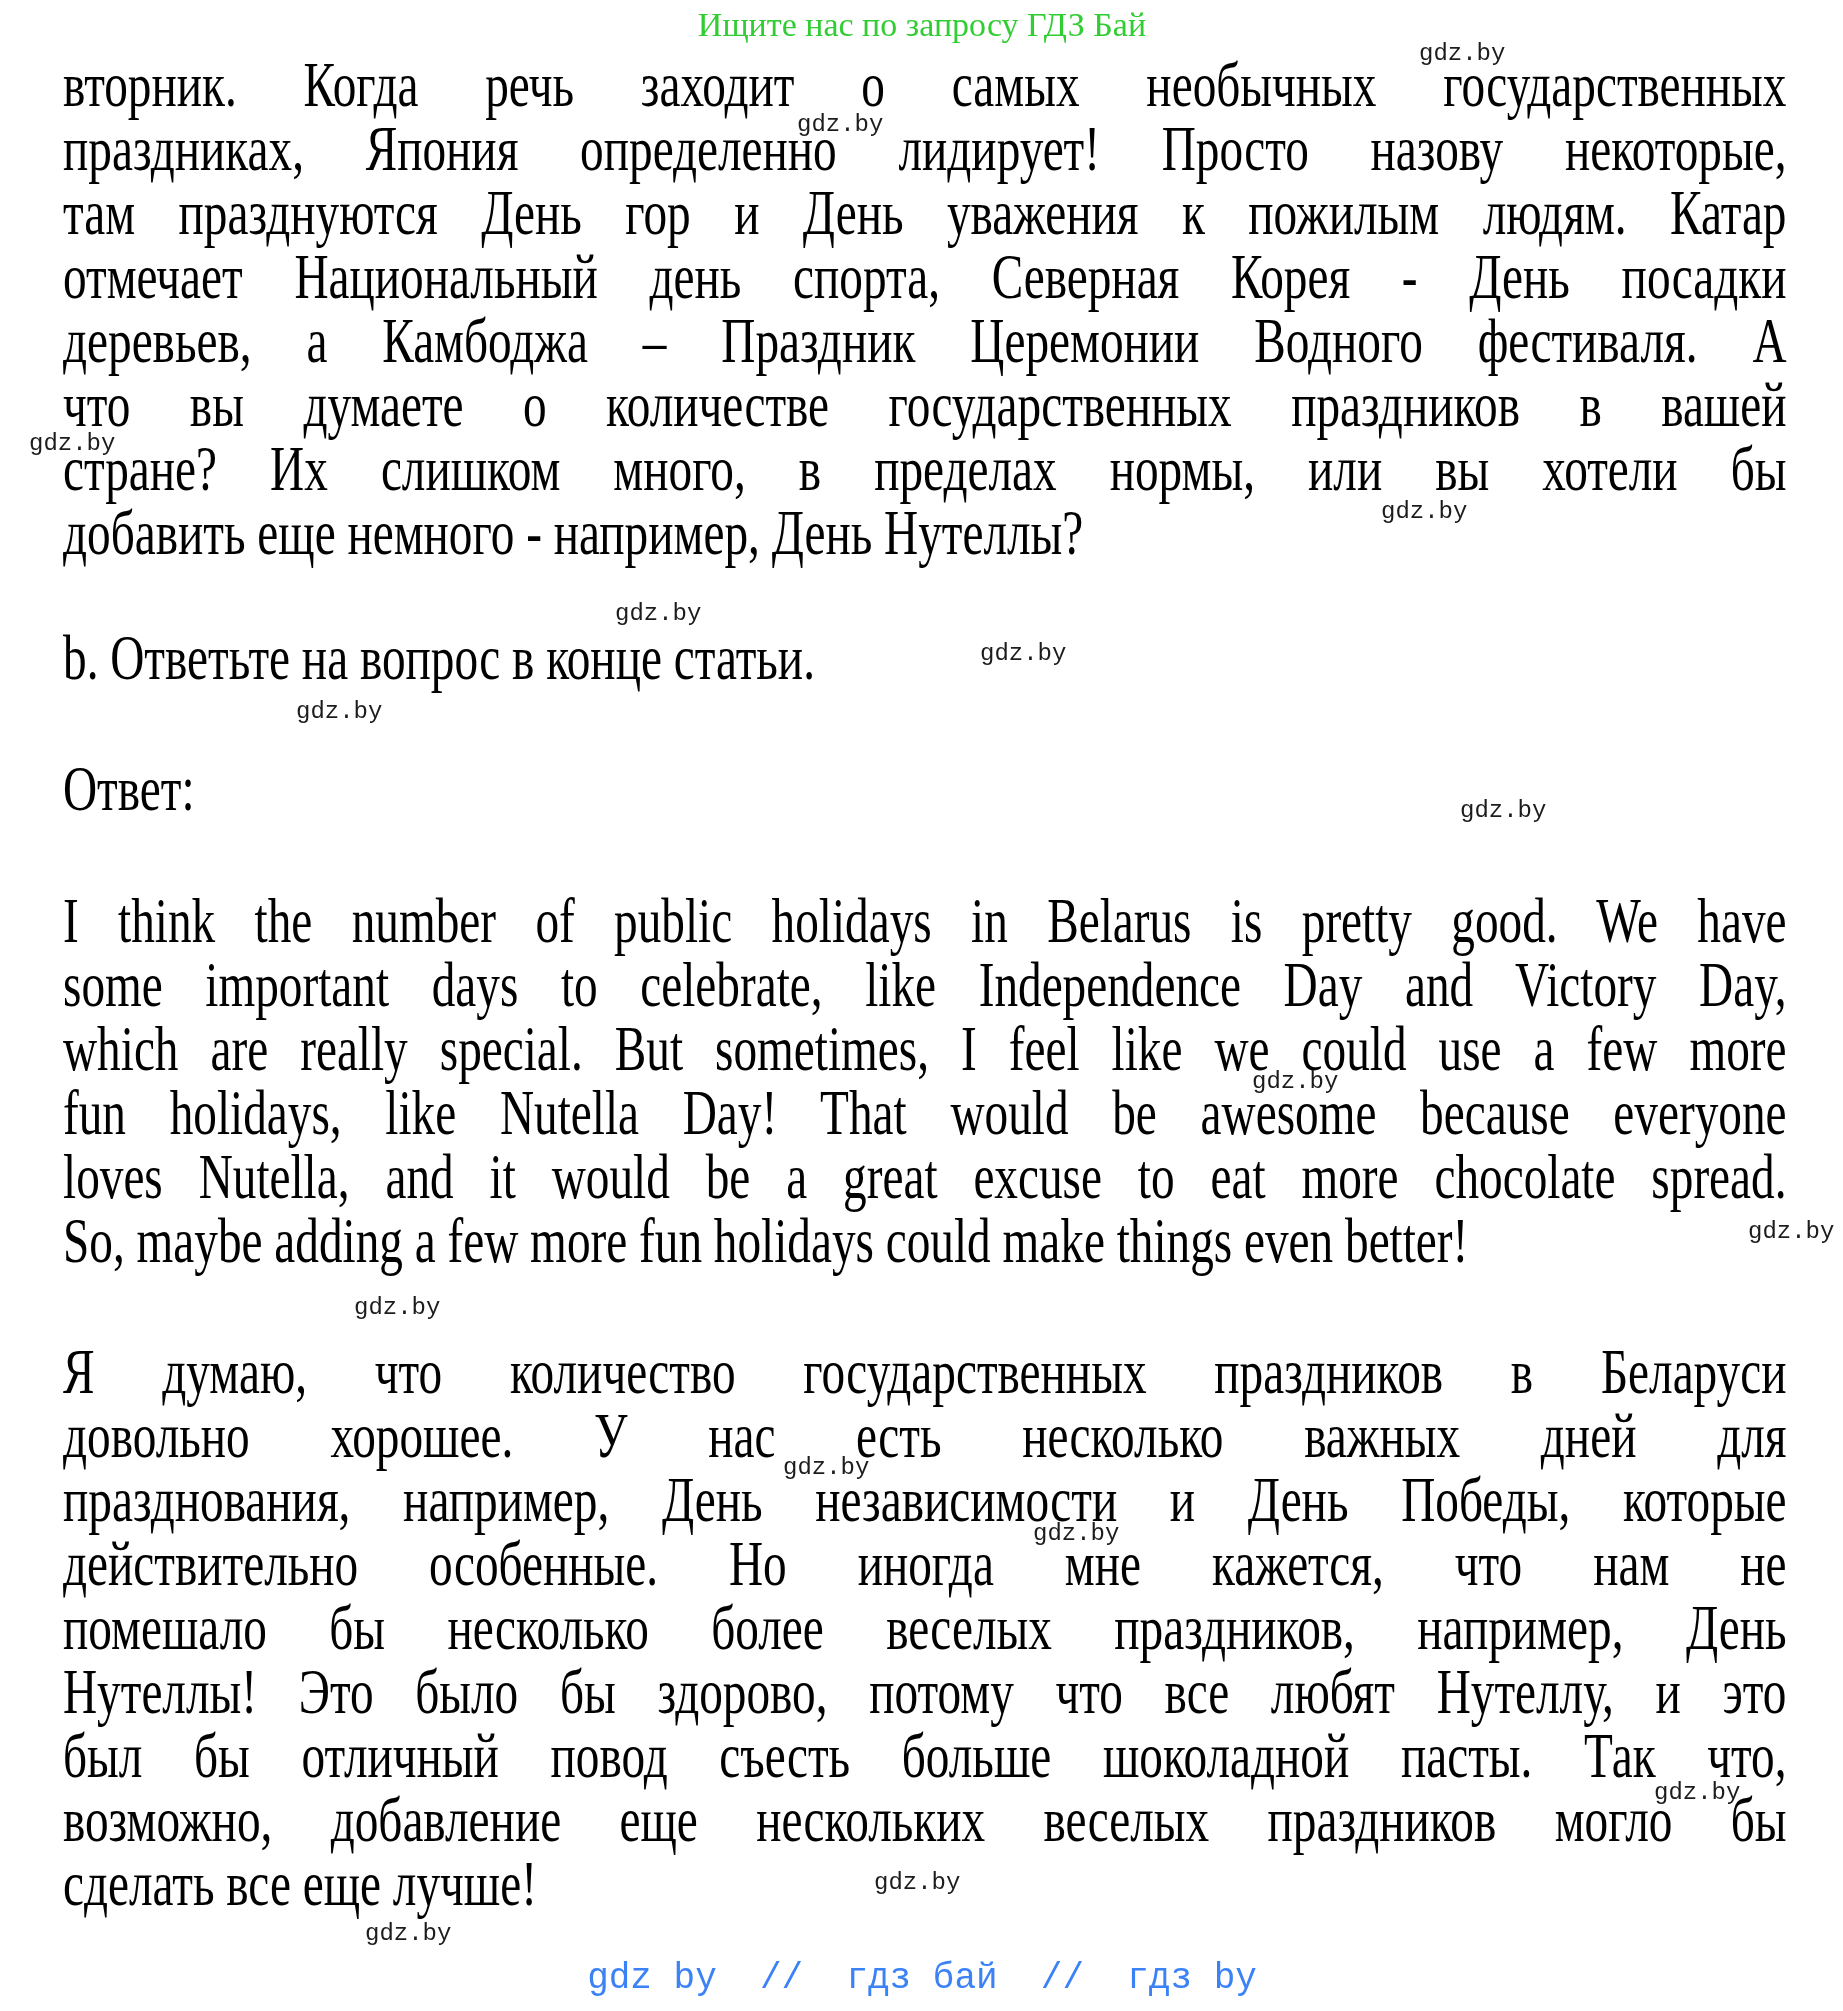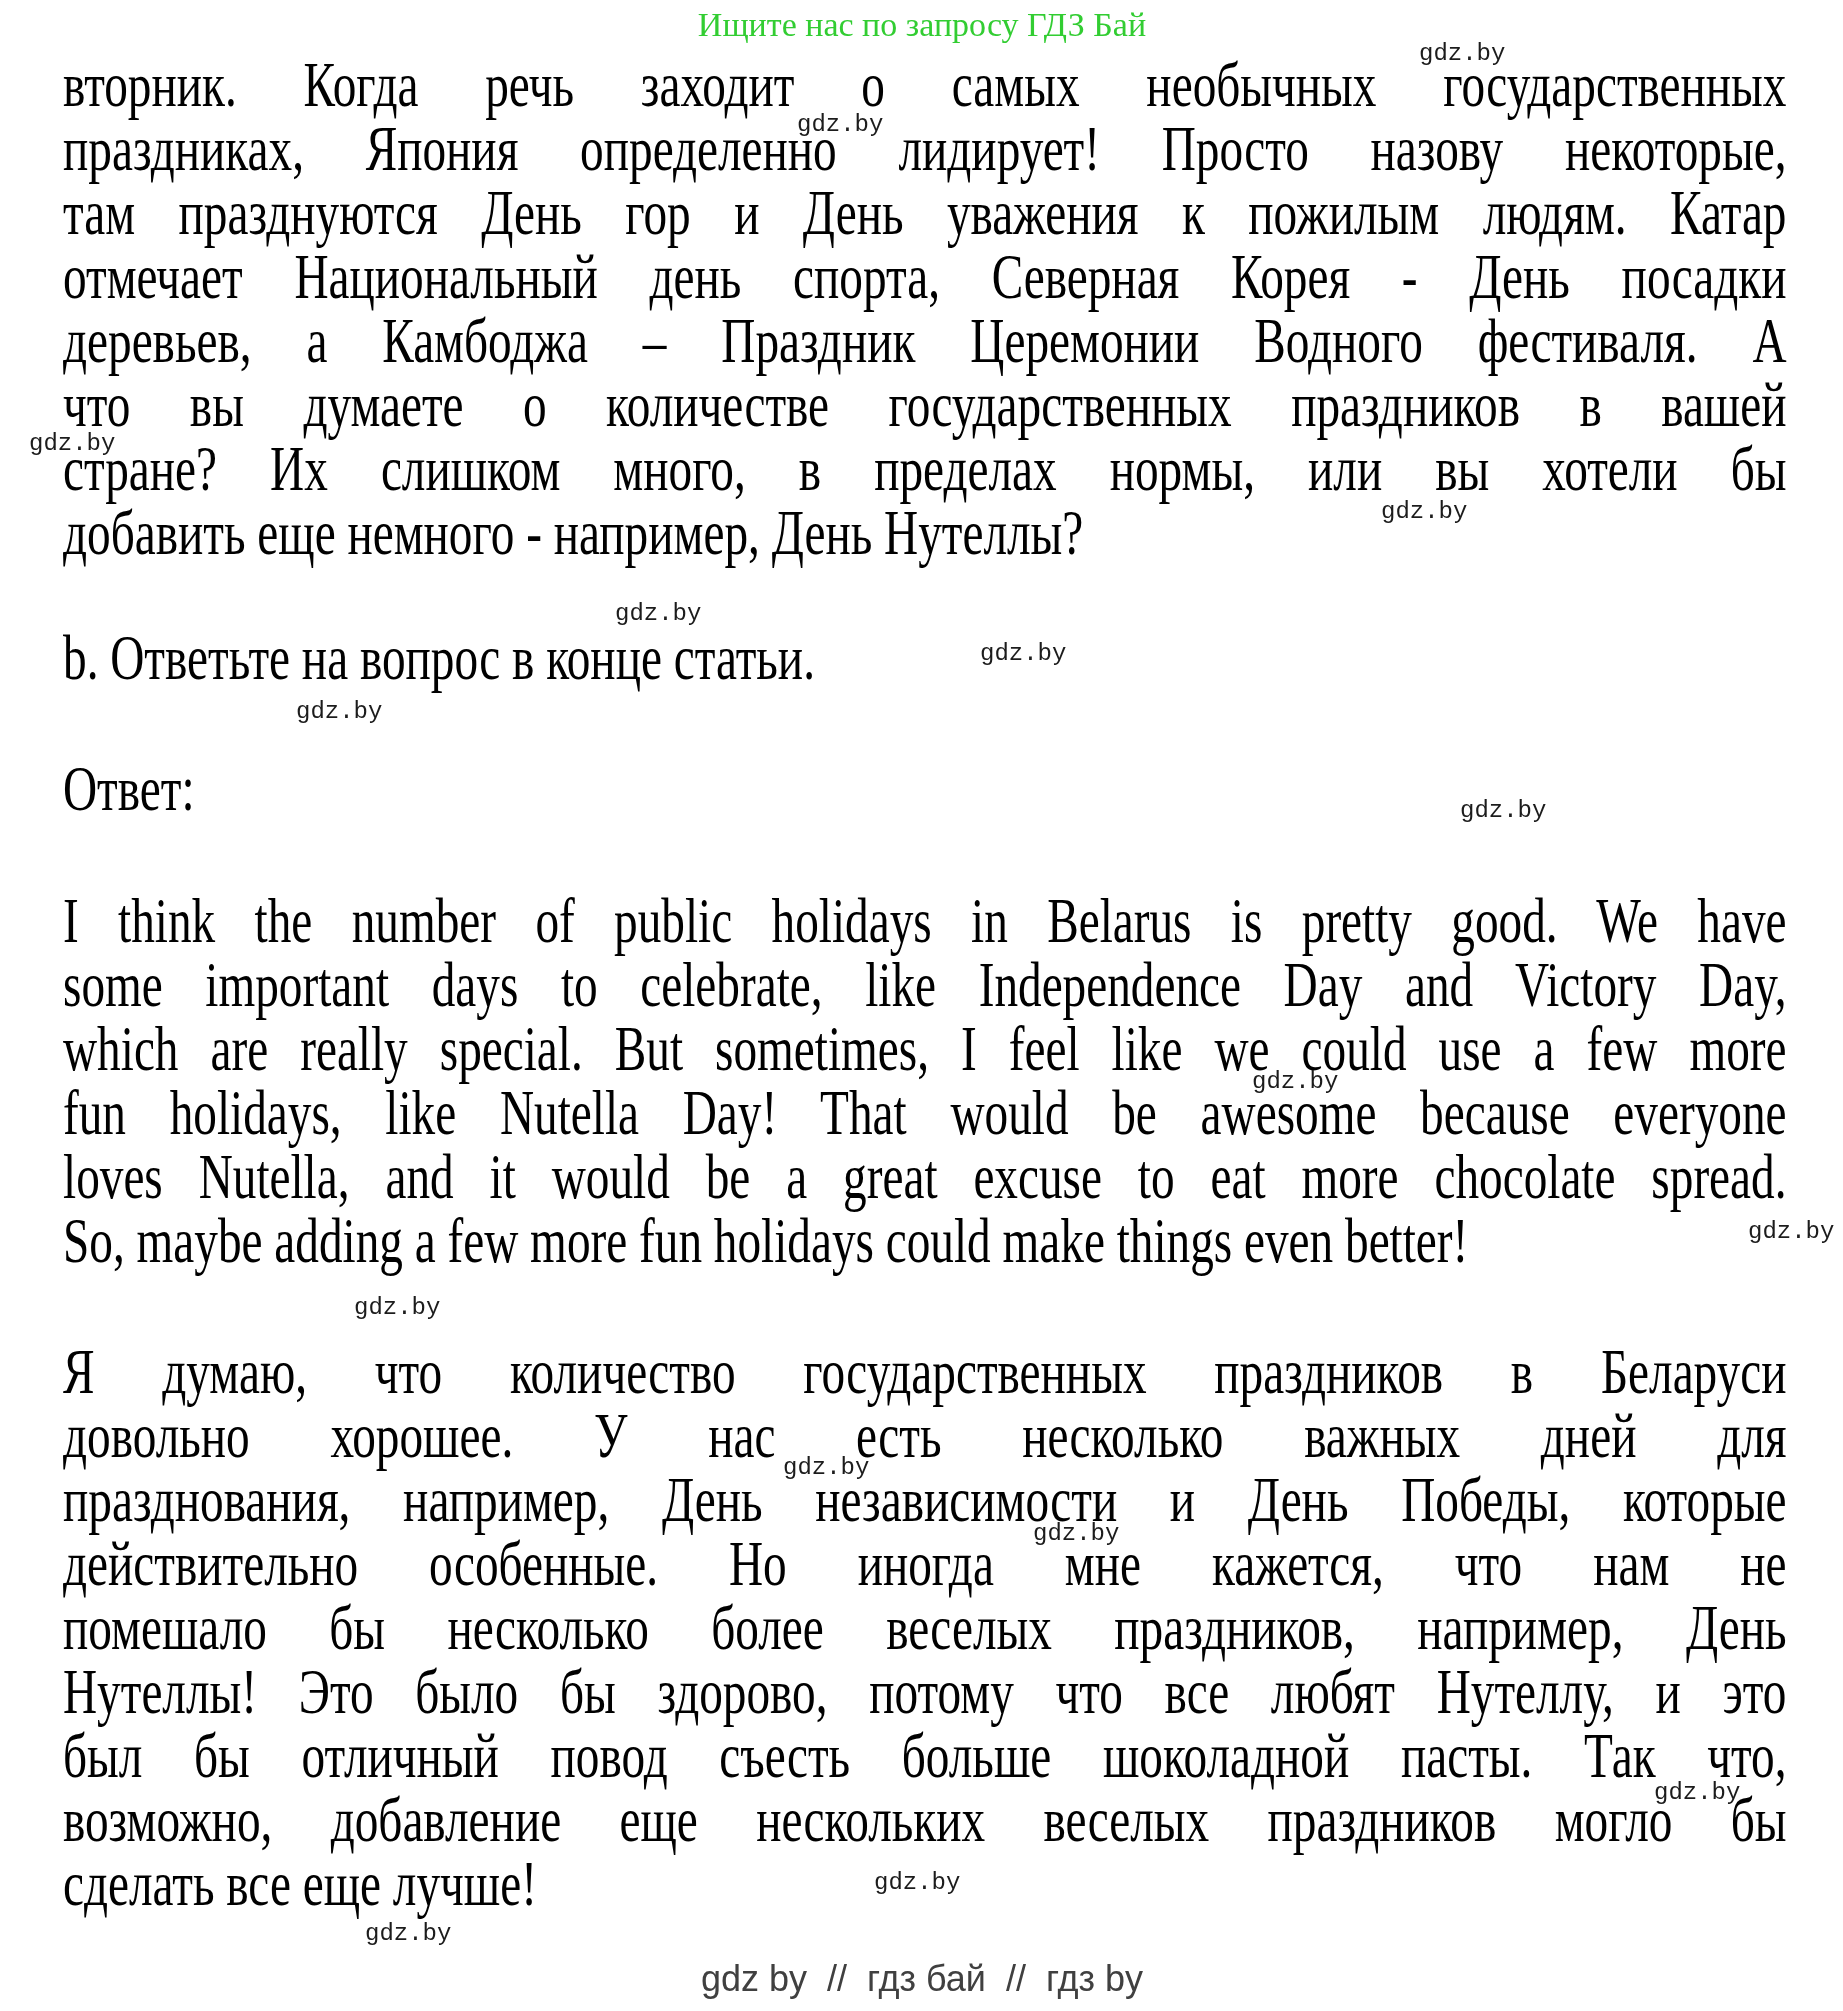--- a/index.html
+++ b/index.html
@@ -128,16 +128,16 @@
   <span class="watermark" style="left:1460px; top:797px;">gdz.by</span>
   <span class="watermark" style="left:1252px; top:1068px;">gdz.by</span>
   <span class="watermark" style="left:1748px; top:1218px;">gdz.by</span>
   <span class="watermark" style="left:354px;  top:1294px;">gdz.by</span>
   <span class="watermark" style="left:783px;  top:1454px;">gdz.by</span>
   <span class="watermark" style="left:1033px; top:1520px;">gdz.by</span>
   <span class="watermark" style="left:1654px; top:1779px;">gdz.by</span>
   <span class="watermark" style="left:874px;  top:1869px;">gdz.by</span>
   <span class="watermark" style="left:365px;  top:1920px;">gdz.by</span>
 
-  <div class="footer" style="color: #404040;">gdz by  //  гдз бай  //  гдз by</div>
+  <div class="footer" style="color: #3b82f6; font-family: Liberation Mono, monospace;">gdz by  //  гдз бай  //  гдз by</div>
 
 </div>
 
 
 </body></html>

